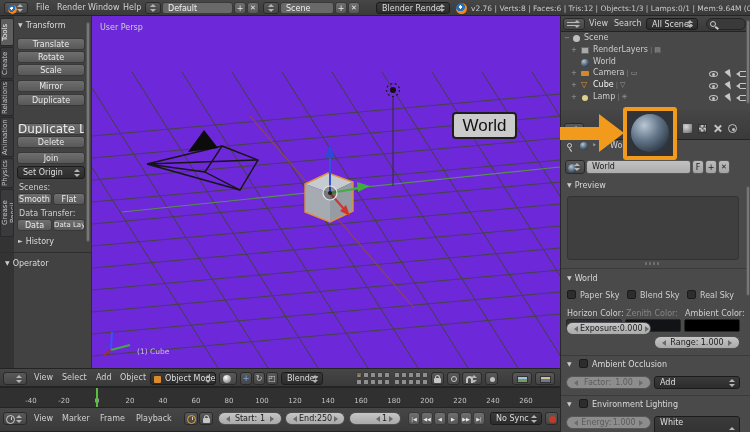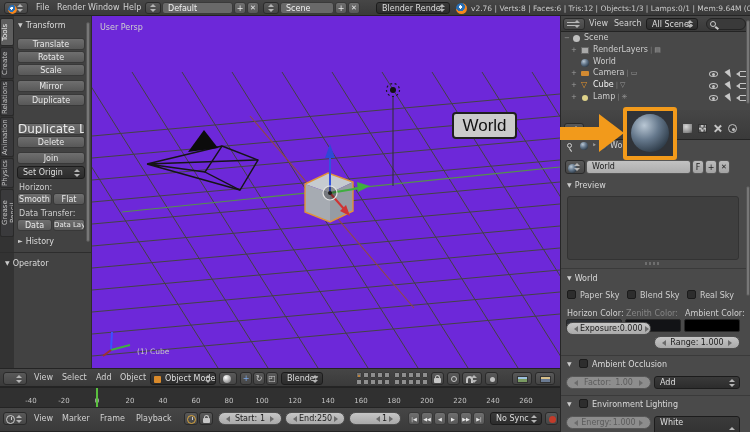--- a/index.html
+++ b/index.html
@@ -103,21 +103,21 @@
     <div class="btn" style="left:17px;top:22px;width:68px;height:12px">Translate</div>
     <div class="btn" style="left:17px;top:35px;width:68px;height:12px">Rotate</div>
     <div class="btn" style="left:17px;top:48px;width:68px;height:12px">Scale</div>
     <div class="btn" style="left:17px;top:64px;width:68px;height:12px">Mirror</div>
     <div class="sect" style="left:18px;top:80px"><span class="tri">▼</span><span>Edit</span></div>
     <div class="btn" style="left:17px;top:78px;width:68px;height:12px">Duplicate</div>
     <div class="btn" style="left:17px;top:107px;width:68px;height:12px;font-size:12px">Duplicate Linked</div>
     <div class="btn" style="left:17px;top:120px;width:68px;height:12px">Delete</div>
     <div class="btn" style="left:17px;top:136px;width:68px;height:12px">Join</div>
     <div class="dd" style="left:17px;top:150px;width:68px;height:13px"><span>Set Origin</span><span class="dda"></span></div>
-    <div class="lbl" style="left:19px;top:167px">Horizon:</div>
+    <div class="lbl" style="left:19px;top:167px">Scenes:</div>
     <div class="btn" style="left:17px;top:177px;width:35px;height:12px">Smooth</div>
     <div class="btn" style="left:53px;top:177px;width:32px;height:12px">Flat</div>
     <div class="lbl" style="left:19px;top:193px">Data Transfer:</div>
     <div class="btn" style="left:17px;top:203px;width:35px;height:12px">Data</div>
     <div class="btn" style="left:53px;top:203px;width:32px;height:12px;font-size:7px">Data Lay</div>
     <div class="sect" style="left:18px;top:221px"><span class="tri">►</span><span>History</span></div>
     <div class="abs" style="left:0;top:236px;width:92px;height:1px;background:#2d2d2d"></div>
     <div class="sect" style="left:5px;top:243px"><span class="tri">▼</span><span>Operator</span></div>
     <div class="scroll" style="left:86px;top:6px;height:220px"></div>
   </div>

